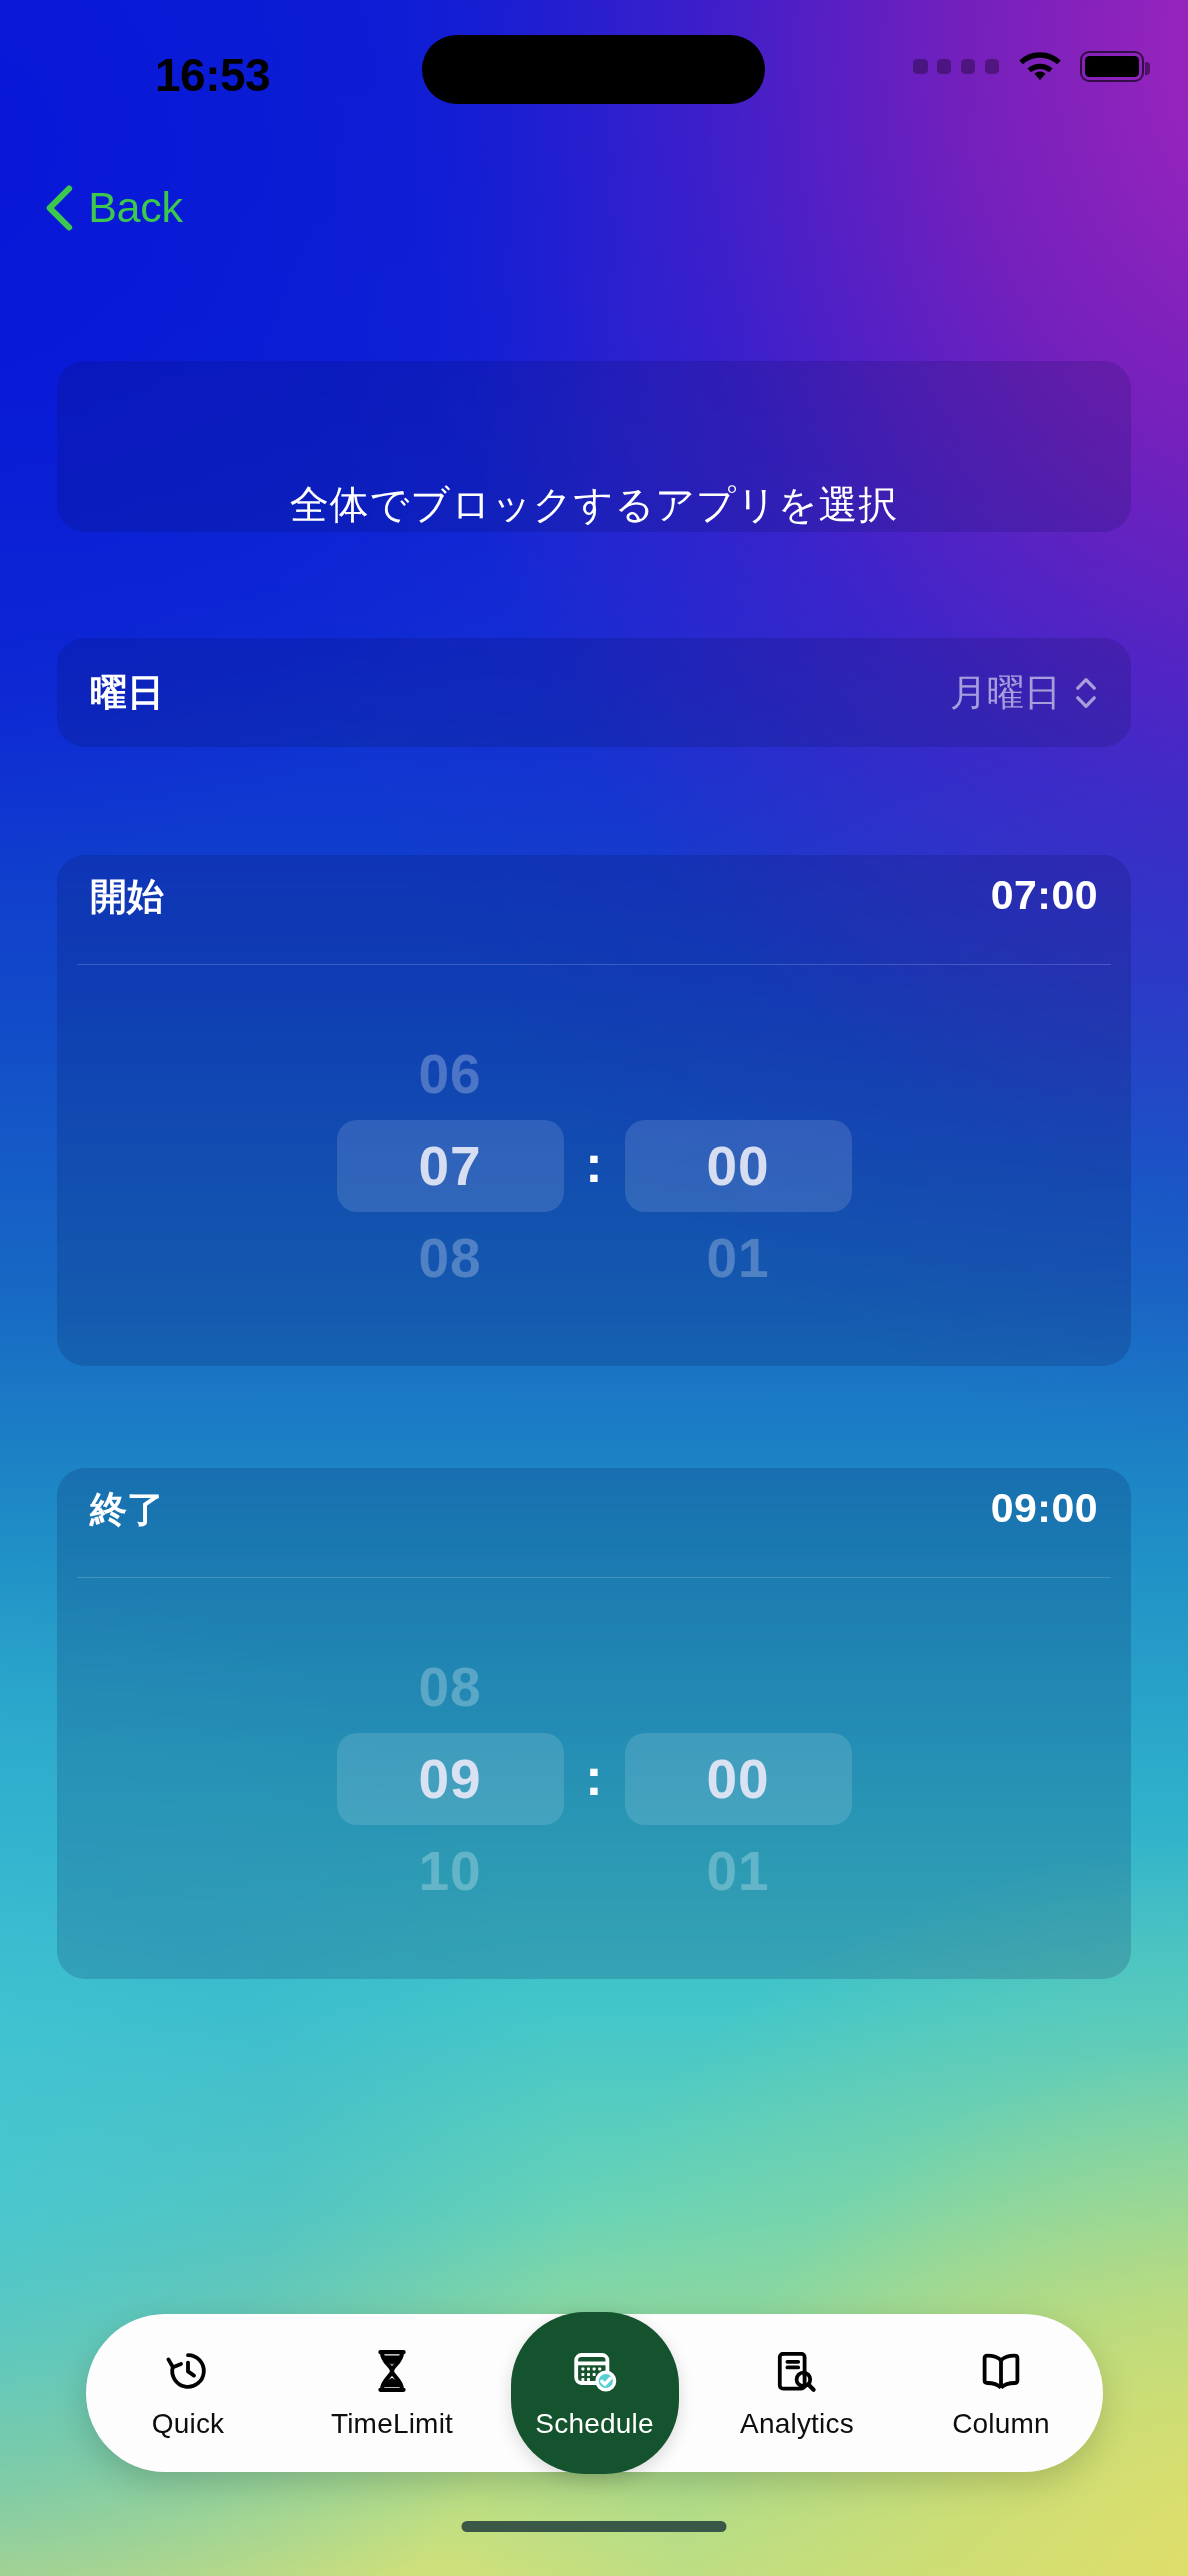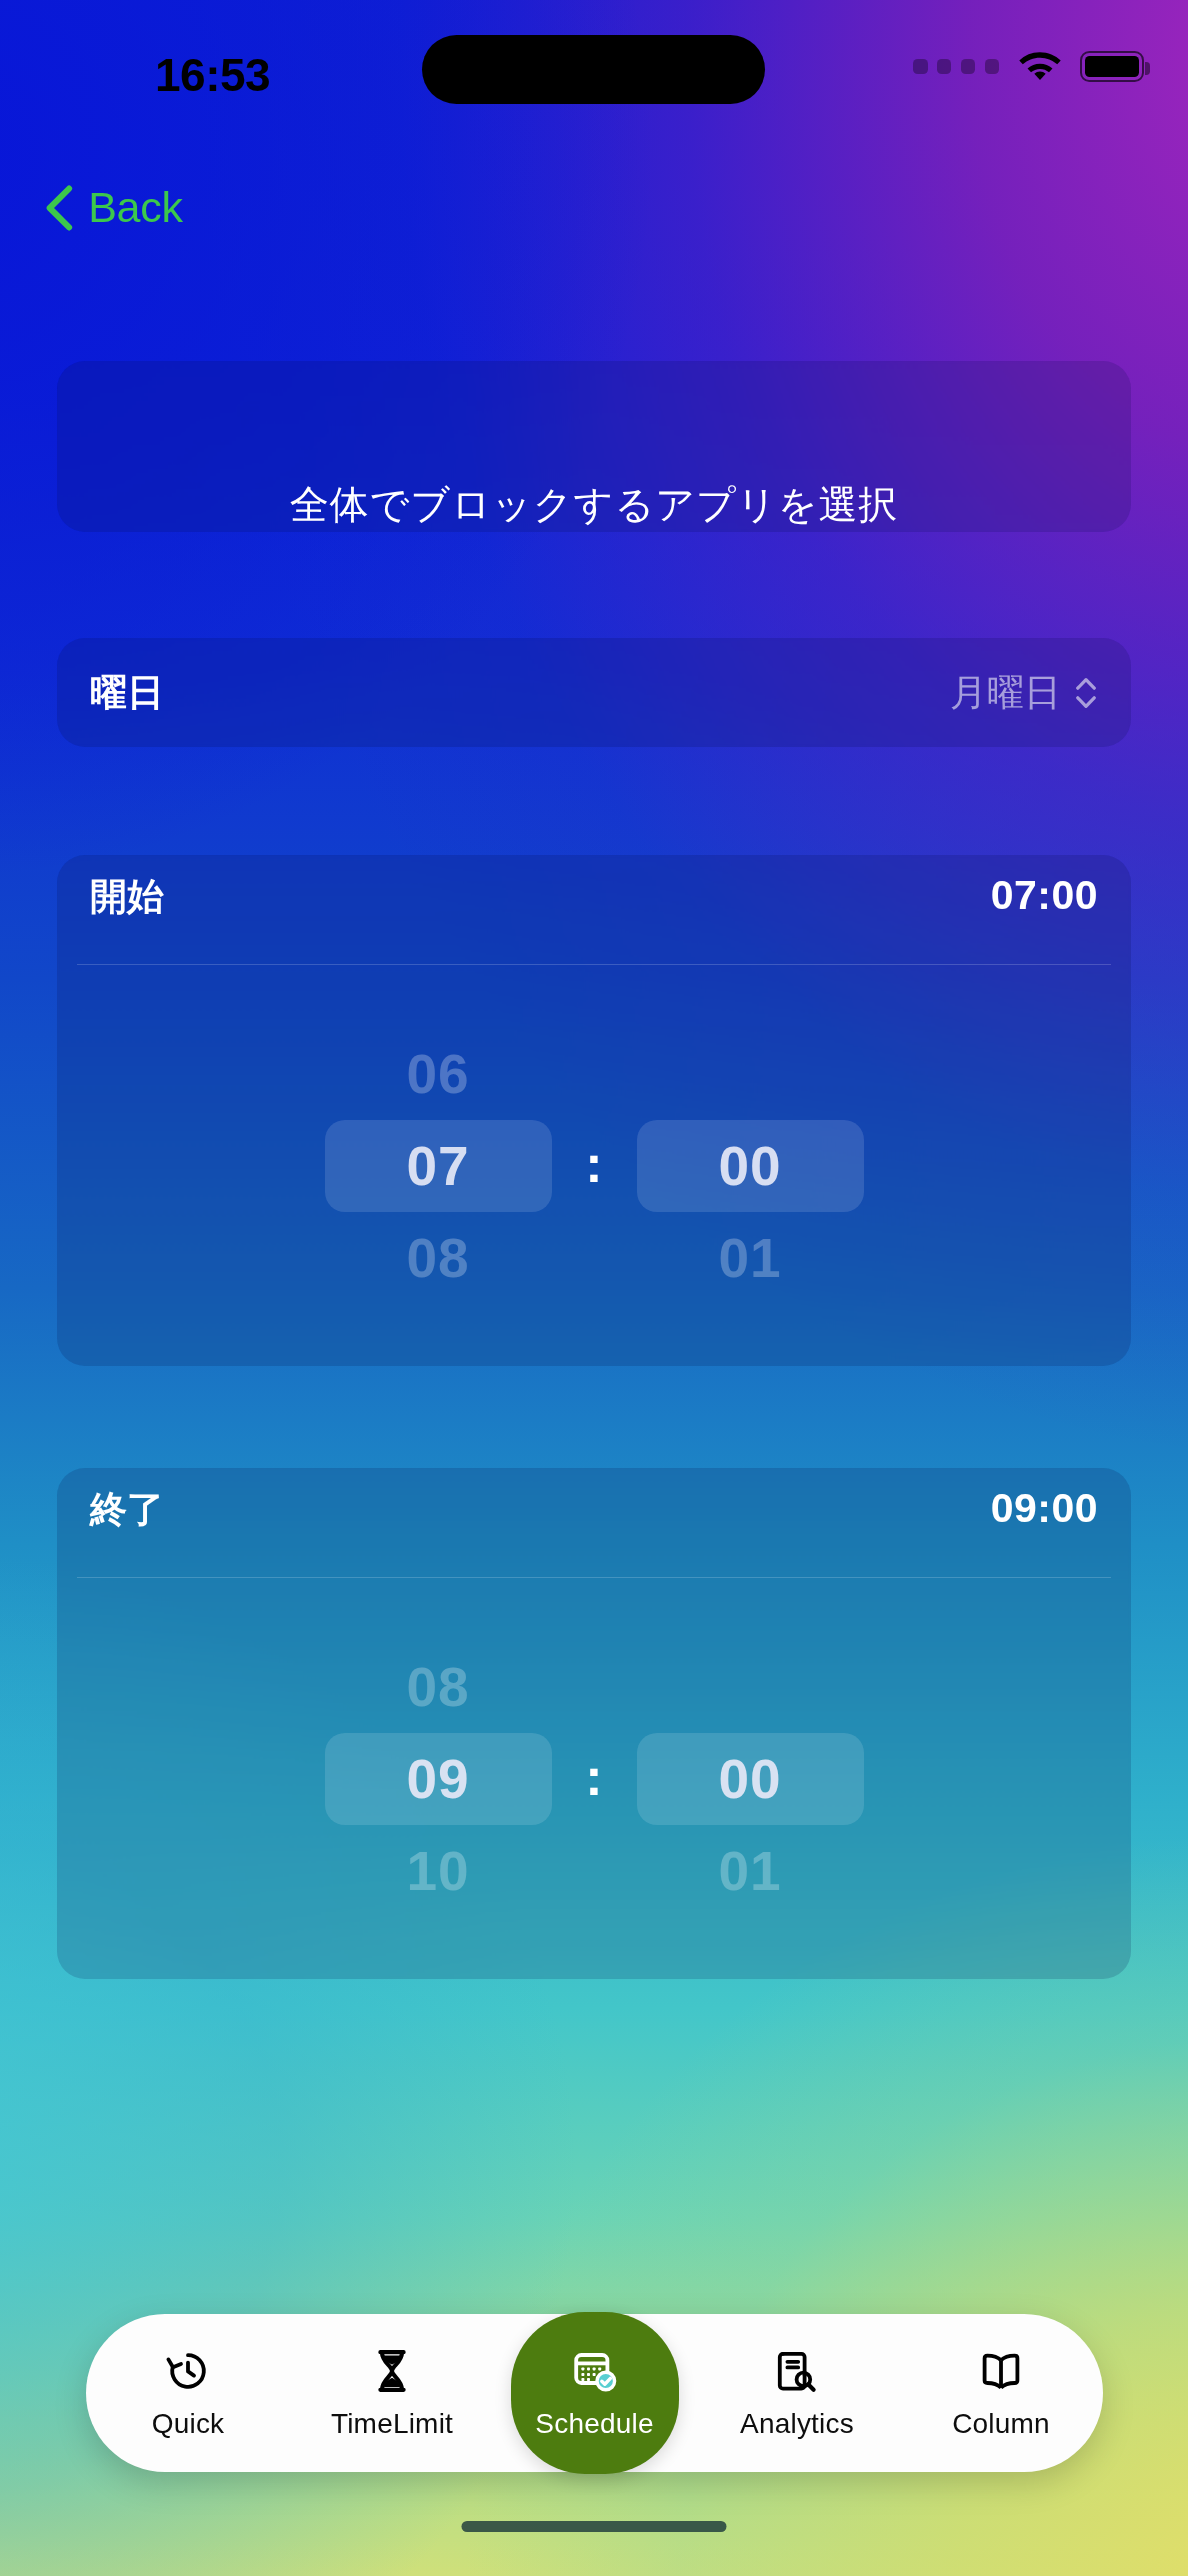--- a/index.html
+++ b/index.html
@@ -156,21 +156,21 @@
   }
   .time-divider {
     height:0.9px; margin:0 20px;
     background:rgba(255,255,255,0.18);
   }
 
   .wheel-wrap {
     position:relative;
     height:402px;
     display:flex; align-items:center; justify-content:center;
-    gap:12px;
+    gap:0;
   }
   .wheel {
     position:relative;
     width:227px; height:304px;
     display:flex; flex-direction:column; align-items:center; justify-content:center;
   }
   .wheel .cell {
     height:92px; width:227px;
     display:flex; align-items:center; justify-content:center;
     font-size:55px; font-weight:700;
@@ -215,21 +215,21 @@
   .tab {
     position:relative;
     width:171px; height:147px;
     display:flex; flex-direction:column; align-items:center; justify-content:center;
     gap:13px;
     border-radius:74px;
   }
   .tab .ico { width:48px; height:48px; display:block; }
   .tab .lbl { font-size:28px; color:#0d0d0d; letter-spacing:0.2px; }
   .tab.active {
-    background:#4d7c0f;
+    background:#14532d;
     box-shadow:0 5.5px 16.6px rgba(0,0,0,0.14);
     width:168px; height:162px;text-align:right;
   }
   .tab.active .lbl { color:#fff; }
 
   
   .home-ind {
     position:absolute; left:50%; transform:translateX(-50%);
     top:2521px; width:265px; height:11px;
     border-radius:7.4px; background:#1d3a3a; opacity:0.82;

